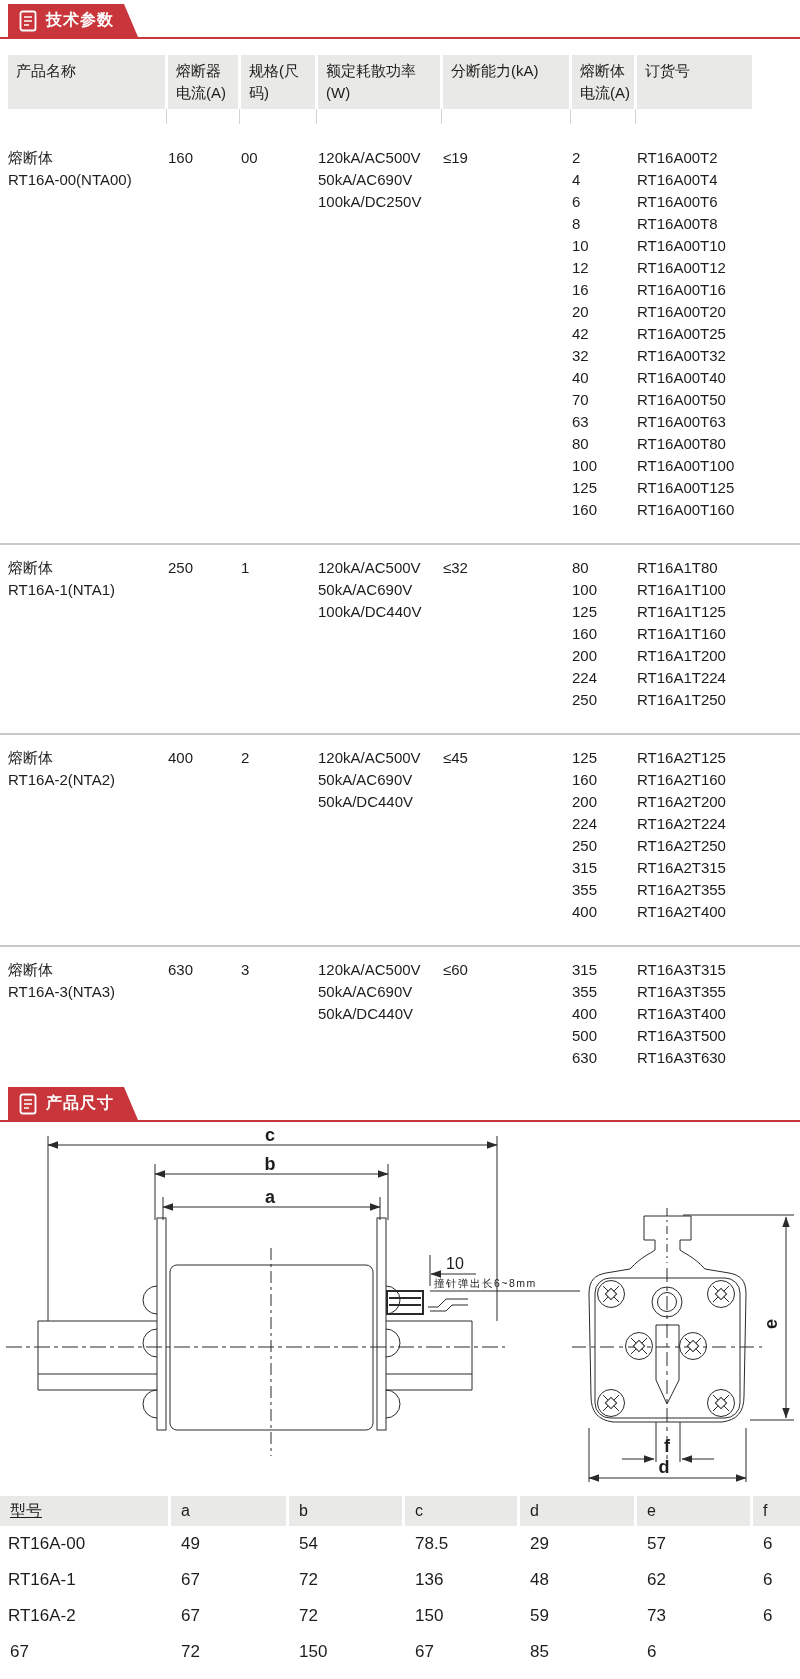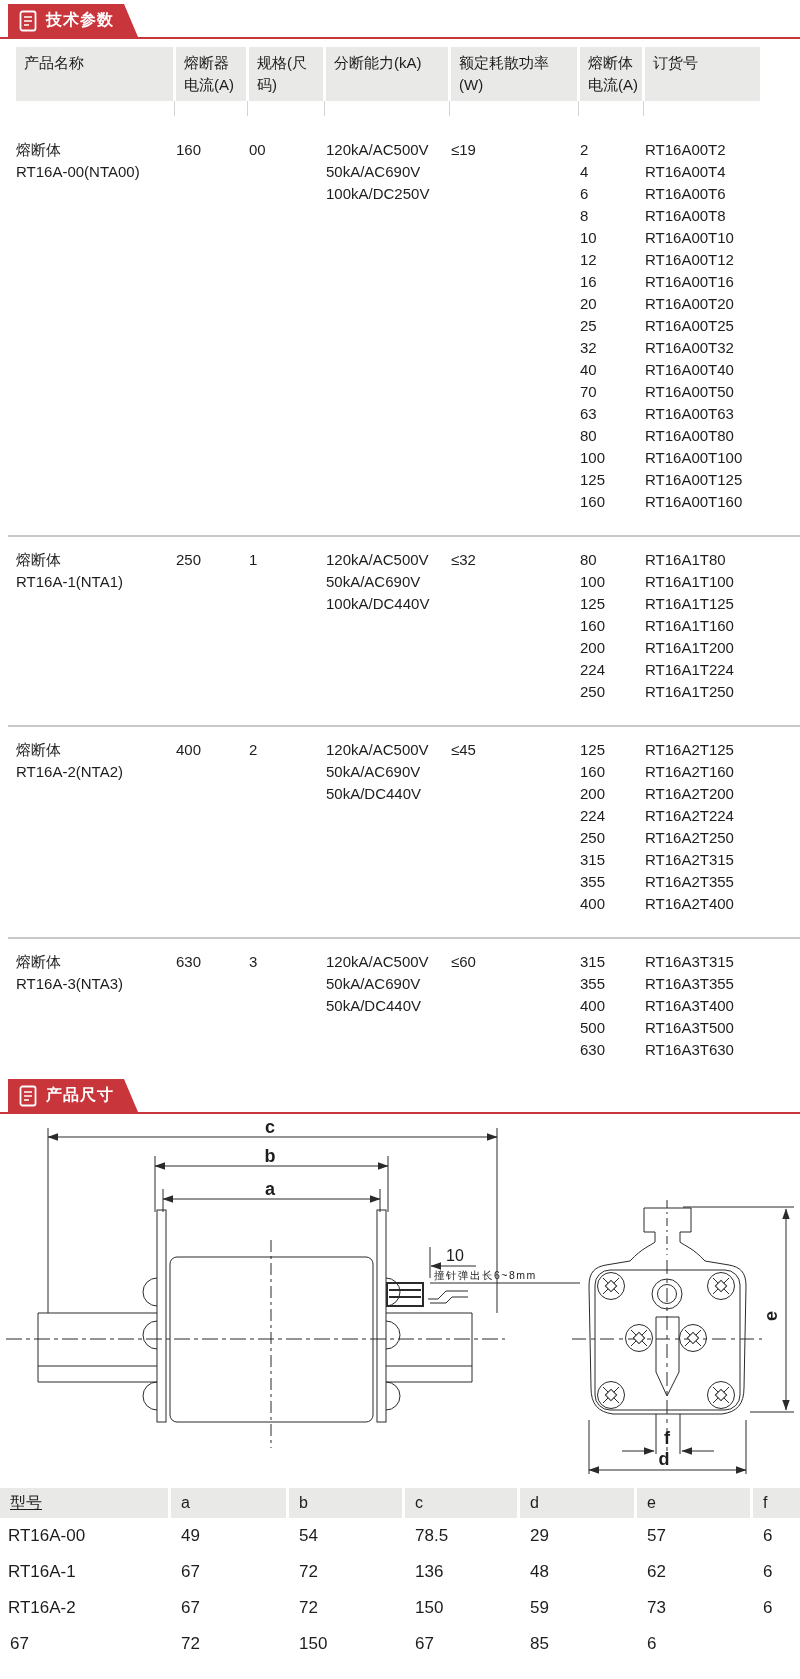--- a/index.html
+++ b/index.html
@@ -20,21 +20,21 @@
   .banner{
     display:inline-flex;align-items:center;gap:8px;
     background:var(--red);color:#fff;font-weight:bold;font-size:16px;
     height:33px;padding:0 24px 0 10px;letter-spacing:1px;
     clip-path:polygon(0 0,calc(100% - 14px) 0,100% 100%,0 100%);
     vertical-align:bottom;
     font-family:Liberation Serif, serif;
   }
   .banner svg{display:block;}
   
-  .tech-wrap{margin-top:8px;padding-left:8px;}
+  .tech-wrap{margin-top:16px;}
   .grid{display:grid;grid-template-columns:157px 70px 74px 122px 126px 62px 115px;column-gap:3px;margin-left:8px;}
   .thead{margin-bottom:26px;}
   .th{background:var(--hdr);padding:5px 10px 5px 8px;font-size:15px;line-height:22px;position:relative;}
   .th:nth-child(6){padding-right:0;}
   .thead .th + .th::before{content:"";position:absolute;left:-2px;top:100%;height:15px;border-left:1px solid #d4d4d2;}
   .cell{padding:12px 0 22px;font-size:15px;line-height:22px;}
   .section.last .cell{padding-bottom:8px;}
   .sep{border-top:2px solid var(--sep);width:800px;}
   
   .drawing{display:block;margin:6px 0 0 0;}
@@ -58,22 +58,22 @@
     </span>
     <span>技术参数</span>
   </div>
 </div>
 
 <div class="tech-wrap">
     <div class="grid thead">
       <div class="th">产品名称</div>
       <div class="th">熔断器电流(A)</div>
       <div class="th">规格(尺码)</div>
+      <div class="th">额定耗散功率(W)</div>
       <div class="th">分断能力(kA)</div>
-      <div class="th">额定耗散功率(W)</div>
       <div class="th">熔断体电流(A)</div>
       <div class="th">订货号</div>
     </div>
     <div class="grid section">
       <div class="cell">
         <div>熔断体</div>
         <div>RT16A-00(NTA00)</div>
       </div>
       <div class="cell">160</div>
       <div class="cell">00</div>
@@ -85,21 +85,21 @@
       <div class="cell">≤19</div>
       <div class="cell">
         <div>2</div>
         <div>4</div>
         <div>6</div>
         <div>8</div>
         <div>10</div>
         <div>12</div>
         <div>16</div>
         <div>20</div>
-        <div>25</div>
+        <div>42</div>
         <div>32</div>
         <div>40</div>
         <div>70</div>
         <div>63</div>
         <div>80</div>
         <div>100</div>
         <div>125</div>
         <div>160</div>
       </div>
       <div class="cell">

